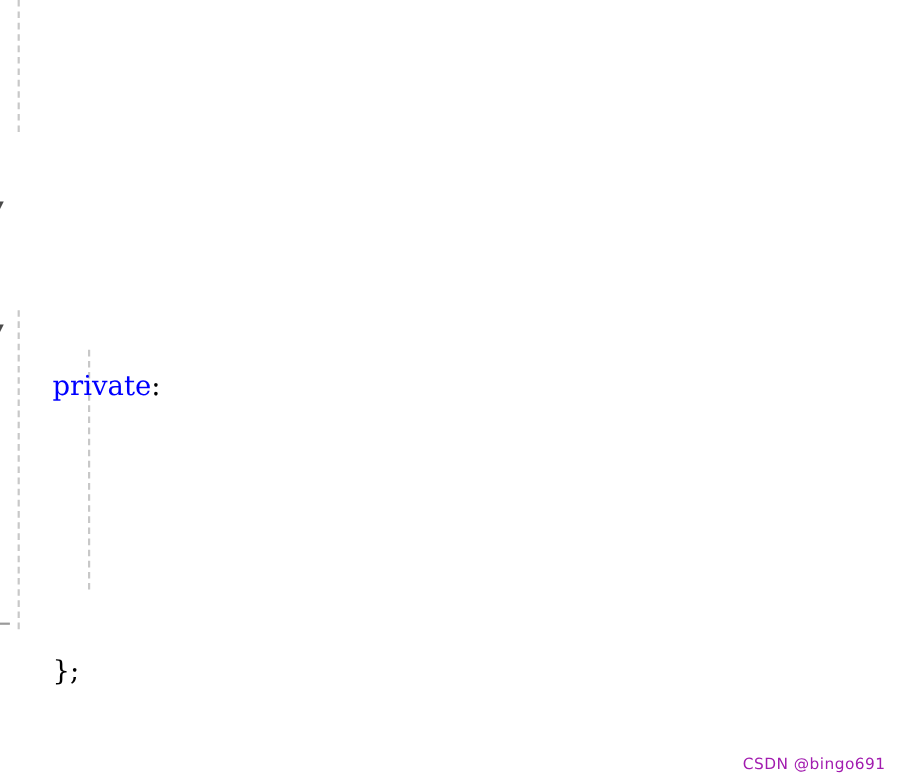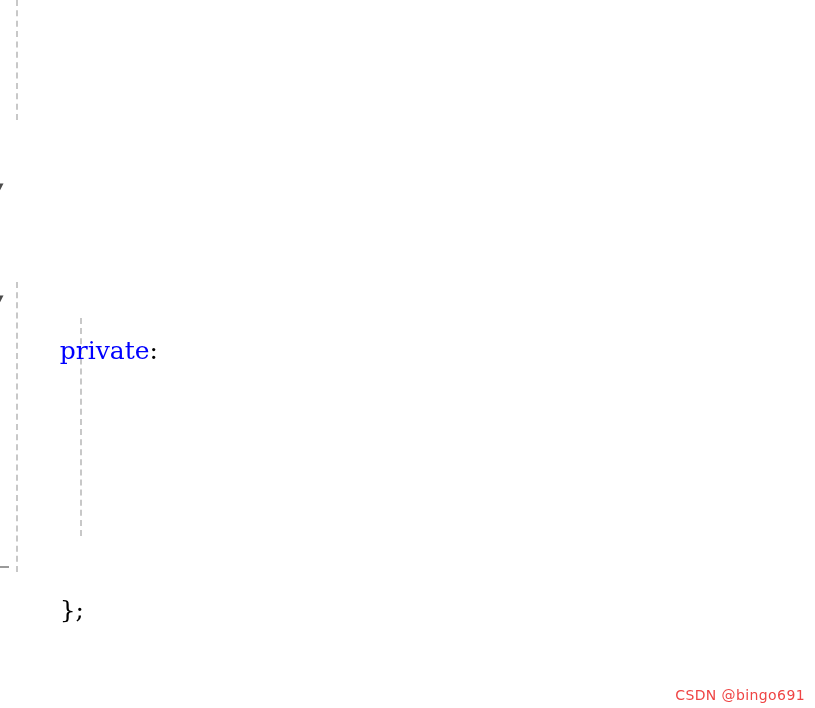--- a/index.html
+++ b/index.html
@@ -33,21 +33,21 @@
     font-size: 25px;
     line-height: 37px;
     white-space: pre;
   }
 
   .line {
     position: relative;
     height: 37px;
     line-height: 37px;
     white-space: pre;
-    padding-left: 12px;
+    padding-left: 0;
   }
 
   
   .kw      { color: #0000ff; }   
   .plain   { color: #000000; }   
   .cmt     { color: #128021; font-style: italic; }
 
   
   .guide {
     position: absolute;
@@ -72,21 +72,21 @@
     width: 11px;
     height: 0;
     border-top: 2px solid #9a9a9a;
   }
 
   
   .watermark {
     position: absolute;
     right: 10px;
     bottom: 5px;
-    color: #ef4444;
+    color: #a21caf;
     font-family: "DejaVu Sans", "Liberation Sans", sans-serif;
     font-size: 14px;
     letter-spacing: 0.4px;
     user-select: none;
     margin-top: 40px;
   }
 
   .clip-top { overflow: hidden; }
 </style>
 </head>

